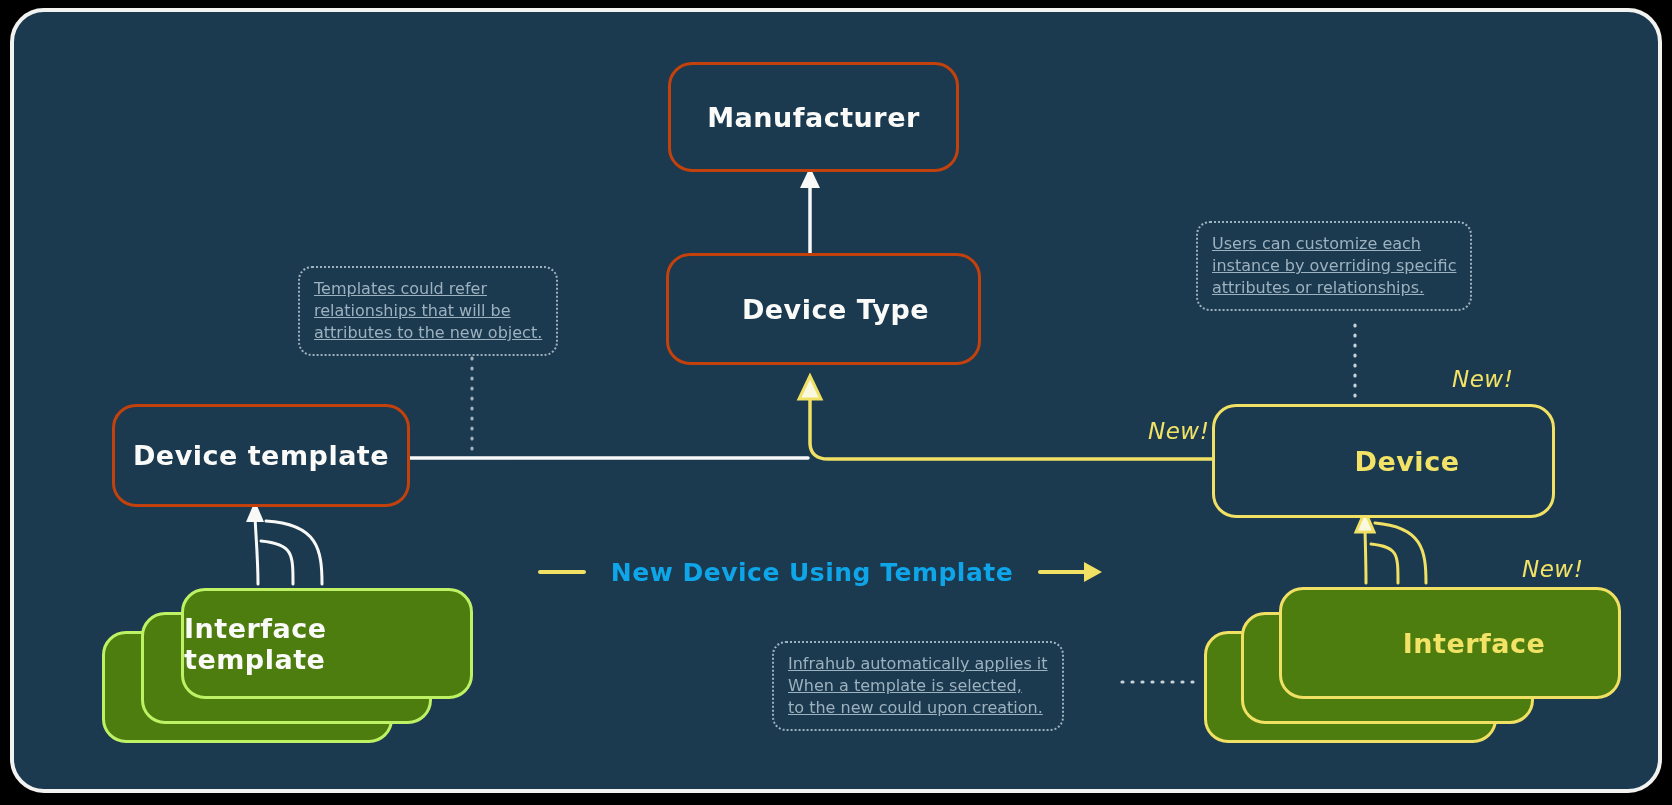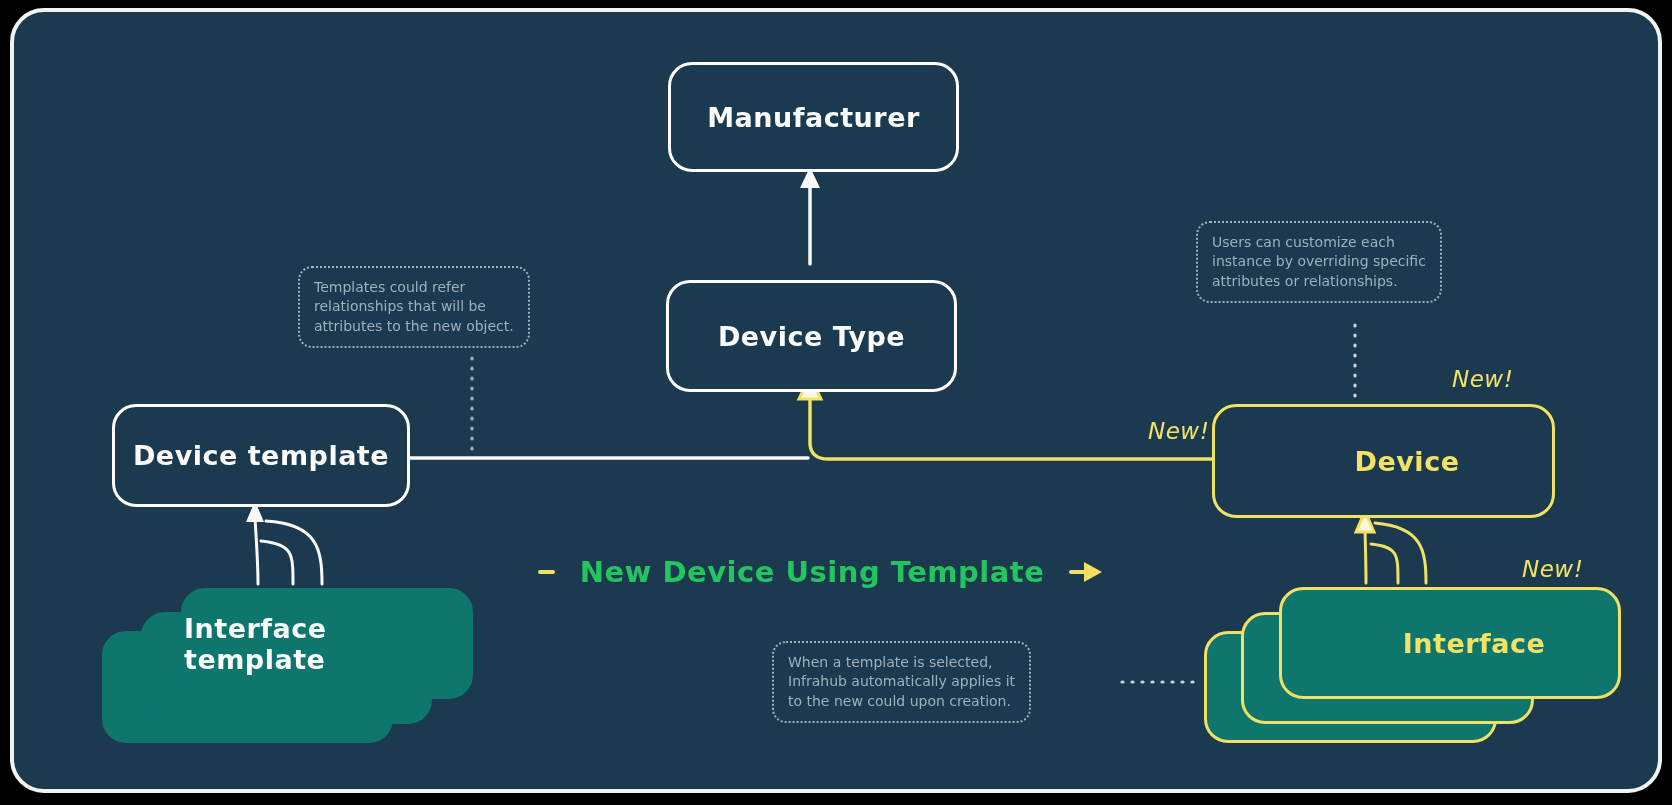--- a/index.html
+++ b/index.html
@@ -2,39 +2,39 @@
 <html><head>
 <meta charset="utf-8">
 <style>
   html,body{margin:0;padding:0;background:#000;}
   body{width:1672px;height:805px;position:relative;overflow:hidden;
        font-family:"DejaVu Sans", sans-serif;}
   .card{position:absolute;left:10px;top:8px;right:10px;bottom:12px;
         background:#1b394f;border:4px solid #f2f3f1;border-radius:34px;}
   .stage{position:absolute;inset:0;}
   svg.wires{position:absolute;left:0;top:0;z-index:1;}
-  .node{position:absolute;z-index:2;background:#1b394f;border:3px solid #ffffff;
+  .node{position:absolute;z-index:2;background:#1b394f;border:3px solid #c2410c;
         border-radius:24px;display:flex;align-items:center;justify-content:center;
         color:#fafbf9;font-weight:bold;font-size:27px;letter-spacing:.5px;}
   .node.yellow{border-color:#f0e164;color:#f2e366;padding-left:47px;}
-  .stackbox{position:absolute;background:#0f766e;border:3px solid #0f766e;border-radius:24px;}
+  .stackbox{position:absolute;background:#4d7c0f;border:3px solid #bef264;border-radius:24px;}
   .stackbox.yellow{border-color:#f0e164;}
   .stack-label{display:flex;align-items:center;justify-content:center;width:100%;height:100%;
         color:#fafbf9;font-weight:bold;font-size:27px;letter-spacing:.5px;}
   .stack-label.yellow{color:#f2e366;}
   .note{position:absolute;z-index:3;border:2px dotted #9db1be;border-radius:14px;
-        color:#9db1be;font-size:14px;line-height:1.38;padding:10px 14px;
-        background:transparent;white-space:nowrap;}
+        color:#9db1be;font-size:16px;line-height:1.38;padding:10px 14px;
+        background:transparent;white-space:nowrap;text-decoration:underline;}
   .note .ln{white-space:nowrap;}
   .badge{position:absolute;z-index:4;color:#f2e366;font-weight:normal;font-style:italic;
         font-size:23px;letter-spacing:.5px;}
   .flow{position:absolute;z-index:4;left:538px;top:551px;width:548px;height:42px;
         display:flex;align-items:center;}
   .flow .line{flex:1;height:4px;background:#f0e164;border-radius:2px;}
-  .flow .label{margin:0 25px;color:#22c55e;font-weight:bold;font-size:29px;
+  .flow .label{margin:0 25px;color:#0ea5e9;font-weight:bold;font-size:25px;
         letter-spacing:.5px;white-space:nowrap;}
   .flow .rline{position:relative;}
   .flow .tri{position:absolute;right:-16px;top:-8px;width:0;height:0;
         border-left:18px solid #f0e164;border-top:10px solid transparent;
         border-bottom:10px solid transparent;}
 </style>
 </head>
 <body>
 
 <div class="card"></div>
@@ -73,21 +73,21 @@
 
     <line x1="1355" y1="325" x2="1355" y2="398" stroke="#c7d2d9" stroke-width="3.2" stroke-dasharray="1 9" stroke-linecap="round"></line>
 
     <line x1="1122" y1="682" x2="1202" y2="682" stroke="#c7d2d9" stroke-width="3.2" stroke-dasharray="1 9" stroke-linecap="round"></line>
   </svg>
 
   <div class="node" style="left:668px;top:62px;width:285px;height:104px;">
     <span>Manufacturer</span>
   </div>
 
-  <div class="node" style="left:666px;top:280px;width:285px;height:106px;">
+  <div class="node" style="left:666px;top:253px;width:285px;height:106px;padding-left:24px;">
     <span>Device Type</span>
   </div>
 
   <div class="node" style="left:112px;top:404px;width:292px;height:97px;">
     <span>Device template</span>
   </div>
 
   <div class="node yellow" style="left:1212px;top:404px;width:290px;height:108px;">
     <span>Device</span>
   </div>
@@ -114,22 +114,22 @@
     <div class="ln">attributes to the new object.</div>
   </div>
 
   <div class="note" style="left:1196px;top:221px;">
     <div class="ln">Users can customize each</div>
     <div class="ln">instance by overriding specific</div>
     <div class="ln">attributes or relationships.</div>
   </div>
 
   <div class="note" style="left:772px;top:641px;">
+    <div class="ln">Infrahub automatically applies it</div>
     <div class="ln">When a template is selected,</div>
-    <div class="ln">Infrahub automatically applies it</div>
     <div class="ln">to the new could upon creation.</div>
   </div>
 
   <div class="flow">
     <div class="line"></div>
     <div class="label">New Device Using Template</div>
     <div class="line rline">
       <span class="tri"></span>
     </div>
   </div>

